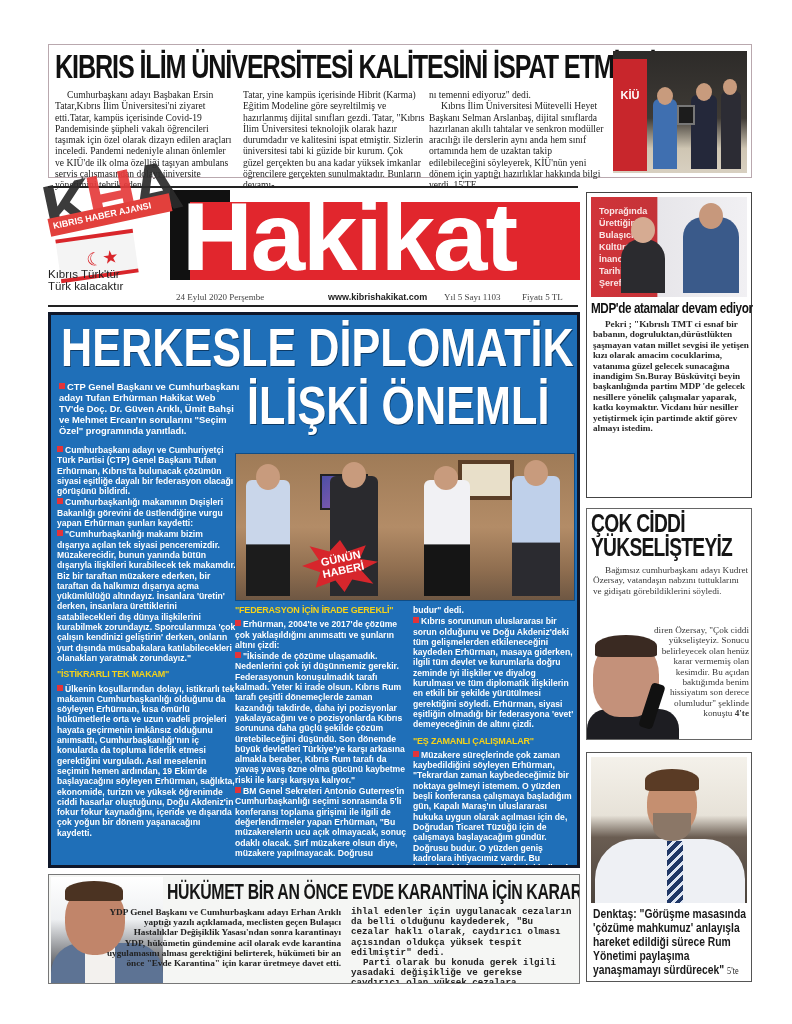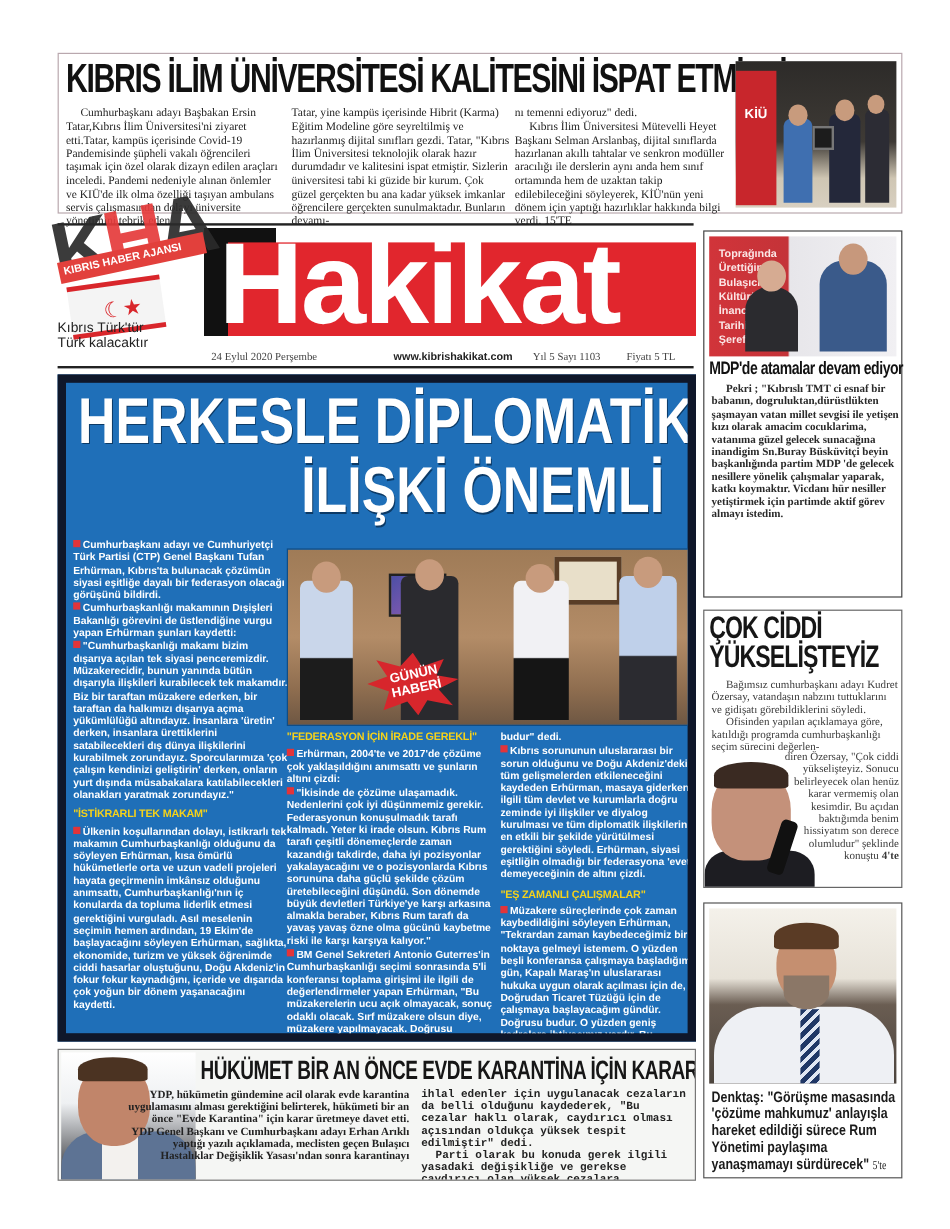--- a/index.html
+++ b/index.html
@@ -36,21 +36,21 @@
   #hakikat-red { left: 20px; top: 12px; width: 390px; height: 78px; background: #e1262d; }
   #hakikat-word { left: 12px; top: 2px; font-family: "Liberation Sans", sans-serif; font-weight: bold; font-size: 96px; color: #fff; letter-spacing: -2px; line-height: 90px; transform: scaleX(1.02); transform-origin: left top; }
   #masthead-info { left: 176px; top: 292px; width: 404px; height: 12px; font-size: 9px; color: #444; }
   #issue-date { left: 0; top: 0; font-family: "Liberation Serif", serif; }
   #site-url { left: 152px; top: 0; font-family: "Liberation Sans", sans-serif; font-weight: bold; color: #222; }
   #issue-no { left: 268px; top: 0; }
   #price { left: 346px; top: 0; }
   #masthead-rule-bottom { left: 48px; top: 305px; width: 530px; height: 2px; background: #222; }
 
   
-  #main-story { left: 48px; top: 312px; width: 532px; height: 556px; background: #1f6fb8; border: 7px solid #0f172a; overflow: hidden; }
+  #main-story { left: 48px; top: 312px; width: 532px; height: 556px; background: #1f6fb8; border: 3px solid #0f172a; overflow: hidden; }
   #main-head-1 { left: 10px; top: 4px; font-family: "Liberation Sans", sans-serif; font-weight: bold; font-size: 54px; color: #fff; letter-spacing: 0px; line-height: 56px; transform: scaleX(0.8); transform-origin: left top; white-space: nowrap; text-shadow: 1px 1px 0 #0c3a66; }
   #main-head-2 { left: 196px; top: 62px; font-family: "Liberation Sans", sans-serif; font-weight: bold; font-size: 54px; color: #fff; line-height: 56px; transform: scaleX(0.8); transform-origin: left top; white-space: nowrap; text-shadow: 1px 1px 0 #0c3a66; }
   #main-deck { left: 8px; top: 66px; width: 184px; font-family: "Liberation Sans", sans-serif; font-weight: bold; font-size: 9.4px; line-height: 11px; color: #fff; }
   .bullet { display: inline-block; width: 6px; height: 6px; background: #e2343a; margin-right: 2px; vertical-align: 1px; }
   .blue-col { font-family: "Liberation Sans", sans-serif; font-weight: bold; font-size: 8.6px; line-height: 10.3px; color: #fff; }
   .blue-col p { margin-bottom: 1px; }
   .subhead { font-family: "Liberation Sans", sans-serif; font-weight: bold; font-size: 9px; color: #f5d21a; margin: 6px 0 4px; letter-spacing: -0.2px; }
   #main-col-1 { left: 6px; top: 130px; width: 180px; }
   #main-col-2 { left: 184px; top: 290px; width: 172px; }
   #main-col-3 { left: 362px; top: 290px; width: 164px; }
@@ -155,20 +155,23 @@
   <span id="site-url" class="abs">www.kibrishakikat.com</span>
   <span id="issue-no" class="abs">Yıl 5 Sayı 1103</span>
   <span id="price" class="abs">Fiyatı 5 TL</span>
 </div>
 <div id="masthead-rule-bottom" class="abs"></div>
 
 <div id="main-story" class="abs">
   <div id="main-head-1" class="abs">HERKESLE DİPLOMATİK</div>
   <div id="main-head-2" class="abs">İLİŞKİ ÖNEMLİ</div>
 
+  <div id="main-deck" class="abs">
+    <span class="bullet"></span><span>CTP Genel Başkanı ve Cumhurbaşkanı adayı Tufan Erhürman Hakikat Web TV'de Doç. Dr. Güven Arıklı, Ümit Bahşi ve Mehmet Ercan'ın sorularını "Seçim Özel" programında yanıtladı.</span>
+  </div>
 
   <div id="main-col-1" class="abs blue-col">
     <p><span class="bullet"></span><span>Cumhurbaşkanı adayı ve Cumhuriyetçi Türk Partisi (CTP) Genel Başkanı Tufan Erhürman, Kıbrıs'ta bulunacak çözümün siyasi eşitliğe dayalı bir federasyon olacağı görüşünü bildirdi.</span></p>
     <p><span class="bullet"></span><span>Cumhurbaşkanlığı makamının Dışişleri Bakanlığı görevini de üstlendiğine vurgu yapan Erhürman şunları kaydetti:</span></p>
     <p><span class="bullet"></span><span>"Cumhurbaşkanlığı makamı bizim dışarıya açılan tek siyasi penceremizdir. Müzakerecidir, bunun yanında bütün dışarıyla ilişkileri kurabilecek tek makamdır. Biz bir taraftan müzakere ederken, bir taraftan da halkımızı dışarıya açma yükümlülüğü altındayız. İnsanlara 'üretin' derken, insanlara ürettiklerini satabilecekleri dış dünya ilişkilerini kurabilmek zorundayız. Sporcularımıza 'çok çalışın kendinizi geliştirin' derken, onların yurt dışında müsabakalara katılabilecekleri olanakları yaratmak zorundayız."</span></p>
     <div class="subhead">"İSTİKRARLI TEK MAKAM"</div>
     <p><span class="bullet"></span><span>Ülkenin koşullarından dolayı, istikrarlı tek makamın Cumhurbaşkanlığı olduğunu da söyleyen Erhürman, kısa ömürlü hükümetlerle orta ve uzun vadeli projeleri hayata geçirmenin imkânsız olduğunu anımsattı, Cumhurbaşkanlığı'nın iç konularda da topluma liderlik etmesi gerektiğini vurguladı. Asıl meselenin seçimin hemen ardından, 19 Ekim'de başlayacağını söyleyen Erhürman, sağlıkta, ekonomide, turizm ve yüksek öğrenimde ciddi hasarlar oluştuğunu, Doğu Akdeniz'in fokur fokur kaynadığını, içeride ve dışarıda çok yoğun bir dönem yaşanacağını kaydetti.</span></p>
   </div>
 
   <div id="main-photo" class="abs">
@@ -224,21 +227,20 @@
   </div>
 </div>
 
 <div id="ozersay-box" class="abs">
   <div id="ozersay-headline" class="abs">
     <div>ÇOK CİDDİ</div>
     <div>YÜKSELİŞTEYİZ</div>
   </div>
   <div id="ozersay-body-top" class="abs">
     <p>Bağımsız cumhurbaşkanı adayı Kudret Özersay, vatandaşın nabzını tuttuklarını ve gidişatı görebildiklerini söyledi.</p>
-    <p>Ofisinden yapılan açıklamaya göre, katıldığı programda cumhurbaşkanlığı seçim sürecini değerlen-</p>
   </div>
   <div id="ozersay-photo" class="abs">
     <div id="ozersay-suit" class="abs"></div>
     <div id="ozersay-face" class="abs"></div>
     <div id="ozersay-hair" class="abs"></div>
     <div id="ozersay-phone" class="abs"></div>
   </div>
   <div id="ozersay-body-right" class="abs">
     <span>diren Özersay, "Çok ciddi yükselişteyiz. Sonucu belirleyecek olan henüz karar vermemiş olan kesimdir. Bu açıdan baktığımda benim hissiyatım son derece olumludur" şeklinde konuştu</span>
     <b>4'te</b>
@@ -261,20 +263,20 @@
 
 <div id="bottom-story" class="abs">
   <div id="bottom-photo" class="abs">
     <div id="yorgun-suit" class="abs"></div>
     <div id="yorgun-shirt" class="abs"></div>
     <div id="yorgun-face" class="abs"></div>
     <div id="yorgun-hair" class="abs"></div>
   </div>
   <div id="bottom-headline" class="abs">HÜKÜMET BİR AN ÖNCE EVDE KARANTİNA İÇİN KARAR ÜRETMELİ</div>
   <div id="bottom-col-1" class="abs">
+    <p>YDP Genel Başkanı ve Cumhurbaşkanı adayı Erhan Arıklı yaptığı yazılı açıklamada, meclisten geçen Bulaşıcı Hastalıklar Değişiklik Yasası'ndan sonra karantinayı</p>
     <p>YDP, hükümetin gündemine acil olarak evde karantina uygulamasını alması gerektiğini belirterek, hükümeti bir an önce "Evde Karantina" için karar üretmeye davet etti.</p>
-    <p>YDP Genel Başkanı ve Cumhurbaşkanı adayı Erhan Arıklı yaptığı yazılı açıklamada, meclisten geçen Bulaşıcı Hastalıklar Değişiklik Yasası'ndan sonra karantinayı</p>
   </div>
   <div id="bottom-col-2" class="abs">
     <p style="text-indent:0">ihlal edenler için uygulanacak cezaların da belli olduğunu kaydederek, "Bu cezalar haklı olarak, caydırıcı olması açısından oldukça yüksek tespit edilmiştir" dedi.</p>
     <p>Parti olarak bu konuda gerek ilgili yasadaki değişikliğe ve gerekse caydırıcı olan yüksek cezalara desteklerinin tam olduğunu yineleyen Arıklı, "Hükümet bu noktadan sonra gündemine acil olarak evde karantina uygulamasını almalıdır" dedi.</p>
   </div>
 </div>
 
 </body></html>

